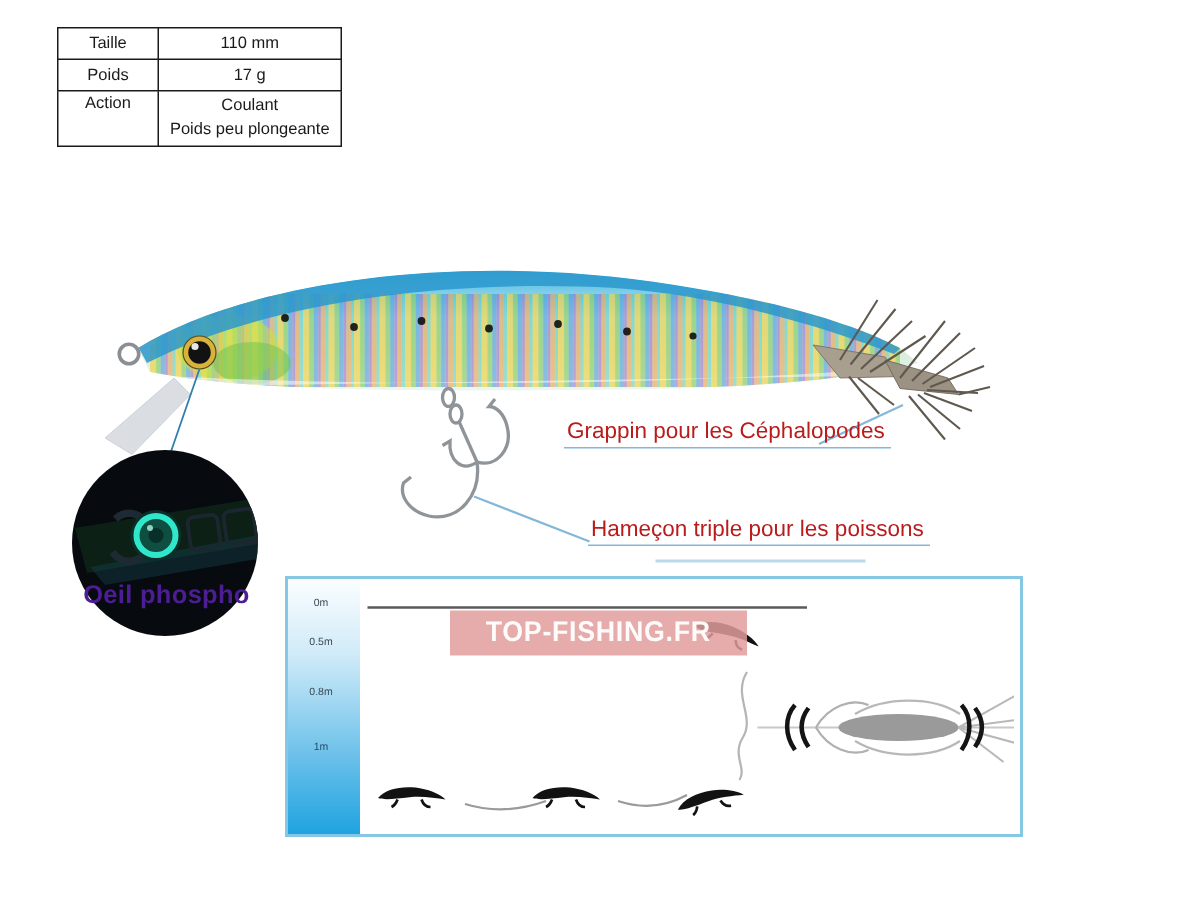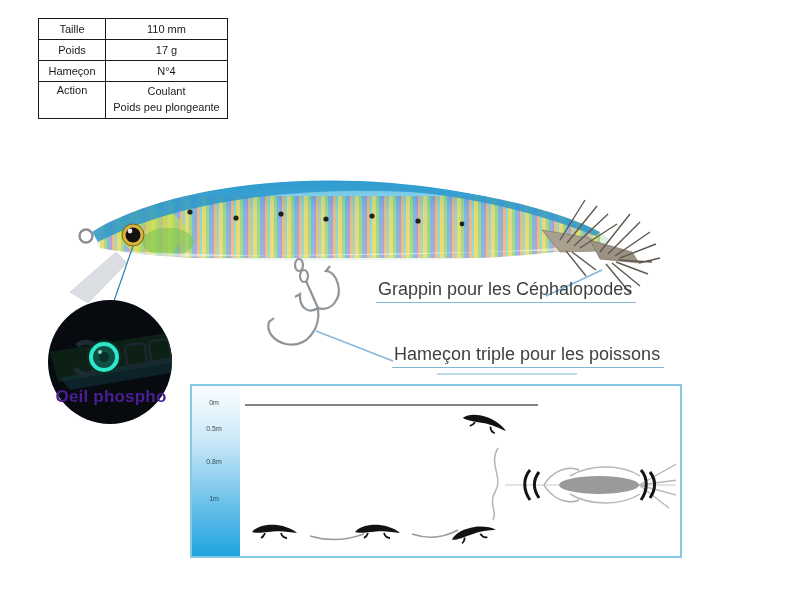--- a/index.html
+++ b/index.html
@@ -8,21 +8,21 @@
 
   
   #spec-table{position:absolute;left:38px;top:18px;width:190px;border-collapse:collapse;
               font-size:11px;color:#1a1a1a;}
   #spec-table td{border:1px solid #1a1a1a;padding:2px 4px;height:16px;}
   #spec-table td.lbl{width:58px;text-align:center;}
   #spec-table td.val{text-align:center;}
   #spec-table td.val .line{display:block;line-height:1.45;}
 
   
-  .callout{position:absolute;font-size:18px;color:#404040;white-space:nowrap;
+  .callout{position:absolute;font-size:15px;color:#b91c1c;white-space:nowrap;
            padding:0 4px 2px 2px;border-bottom:1.5px solid #85b8d8;}
   #grappin-label{left:376px;top:279px;}
   #hamecon-label{left:392px;top:344px;}
   #faded-underline{position:absolute;left:437px;top:373px;width:140px;height:2px;
                    background:#aed3e6;opacity:.85;}
 
   
   #inset-label{position:absolute;left:45px;top:387px;width:132px;text-align:center;
                color:#4c1d95;font-size:17px;font-weight:700;letter-spacing:.2px;}
 
@@ -53,24 +53,20 @@
 
   <table id="spec-table">
     <tbody>
         <tr>
       <td class="lbl">Taille</td>
       <td class="val">110 mm</td>
     </tr>
     <tr>
       <td class="lbl">Poids</td>
       <td class="val">17 g</td>
-    </tr>
-    <tr>
-      <td class="lbl">Hameçon</td>
-      <td class="val">N°4</td>
     </tr>
     <tr>
       <td class="lbl" style="vertical-align:top;">Action</td>
       <td class="val">
         <span class="line">Coulant</span>
         <span class="line">Poids peu plongeante</span>
       </td>
     </tr>
   </tbody>
     </table>
@@ -231,15 +227,18 @@
 
       <g>
         <use href="#sil" transform="translate(60,138)"></use>
         <path d="M118,150 Q144,158 172,148" fill="none" stroke="#9a9a9a" stroke-width="1.5"></path>
         <use href="#sil" transform="translate(163,138)"></use>
         <path d="M220,148 Q244,156 266,144" fill="none" stroke="#9a9a9a" stroke-width="1.5"></path>
         <use href="#sil" transform="translate(258,146) rotate(-14)"></use>
       </g>
     </svg>
 
+    <div id="watermark">
+      <span>TOP-FISHING.FR</span>
+    </div>
   </div>
 
 </div>
 
 </body></html>

